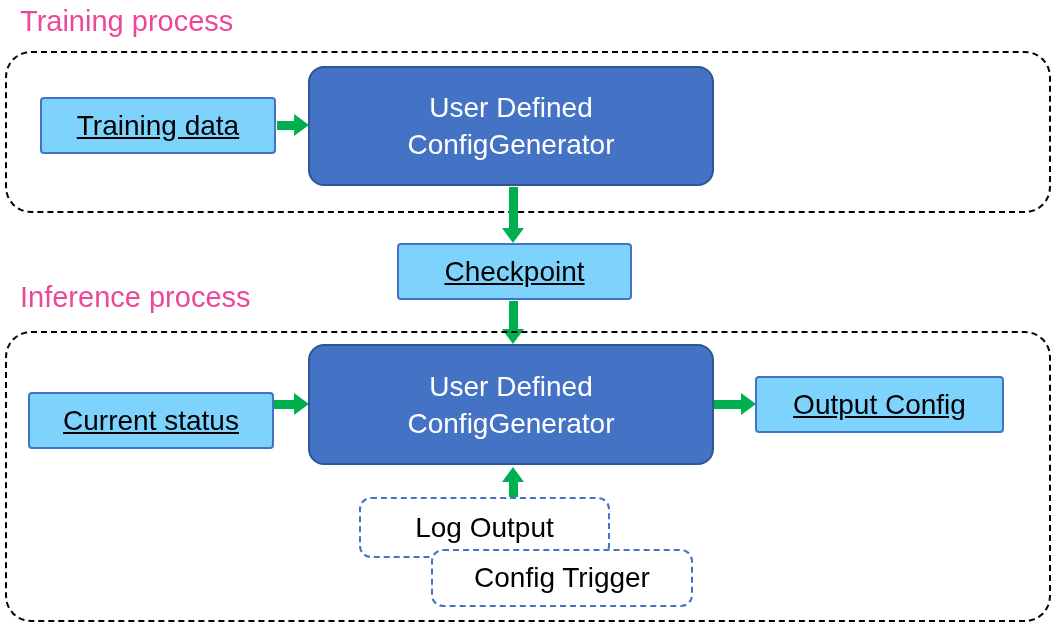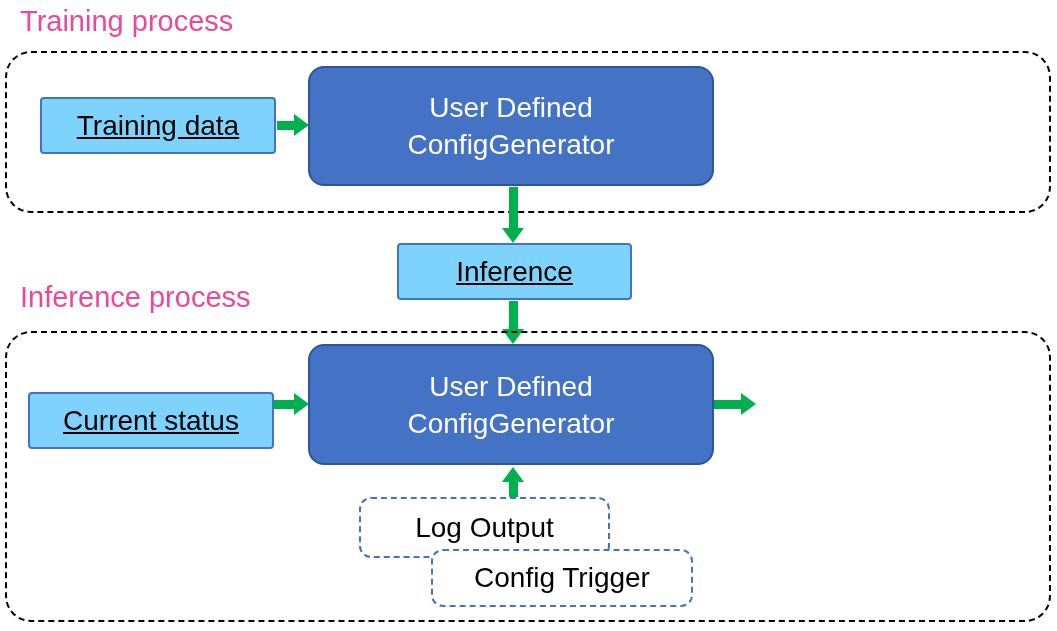--- a/index.html
+++ b/index.html
@@ -91,21 +91,21 @@
   <div class="node node-blue" style="left:308px;top:66px;width:406px;height:120px;">
     <div>User Defined</div>
     <div>ConfigGenerator</div>
   </div>
 
   <div class="arrow-down" style="left:502px;top:187px;width:22px;height:56px;">
     <div class="shaft"></div>
     <div class="head"></div>
   </div>
 
-  <div class="node node-light" style="left:397px;top:243px;width:235px;height:57px;">Inference</div>
+  <div class="node node-light" style="left:397px;top:243px;width:235px;height:57px;">Checkpoint</div>
 
   <div class="arrow-down" style="left:502px;top:301px;width:22px;height:43px;">
     <div class="shaft"></div>
     <div class="head"></div>
   </div>
 
   <div class="section-label" style="left:20px;top:280px;text-align:center;">Inference process</div>
 
   <div class="container-dashed" style="left:5px;top:331px;width:1046px;height:291px;"></div>
 
@@ -119,20 +119,21 @@
   <div class="node node-blue" style="left:308px;top:344px;width:406px;height:121px;">
     <div>User Defined</div>
     <div>ConfigGenerator</div>
   </div>
 
   <div class="arrow-right" style="left:714px;top:393px;width:42px;height:22px;">
     <div class="shaft"></div>
     <div class="head"></div>
   </div>
 
+  <div class="node node-light" style="left:755px;top:376px;width:249px;height:57px;">Output Config</div>
 
   <div class="arrow-up" style="left:502px;top:467px;width:22px;height:31px;">
     <div class="head"></div>
     <div class="shaft"></div>
   </div>
 
   <div class="node node-trigger" style="left:359px;top:497px;width:251px;height:61px;z-index:1;">Log Output</div>
 
   <div class="node node-trigger" style="left:431px;top:549px;width:262px;height:58px;z-index:2;">Config Trigger</div>
 

